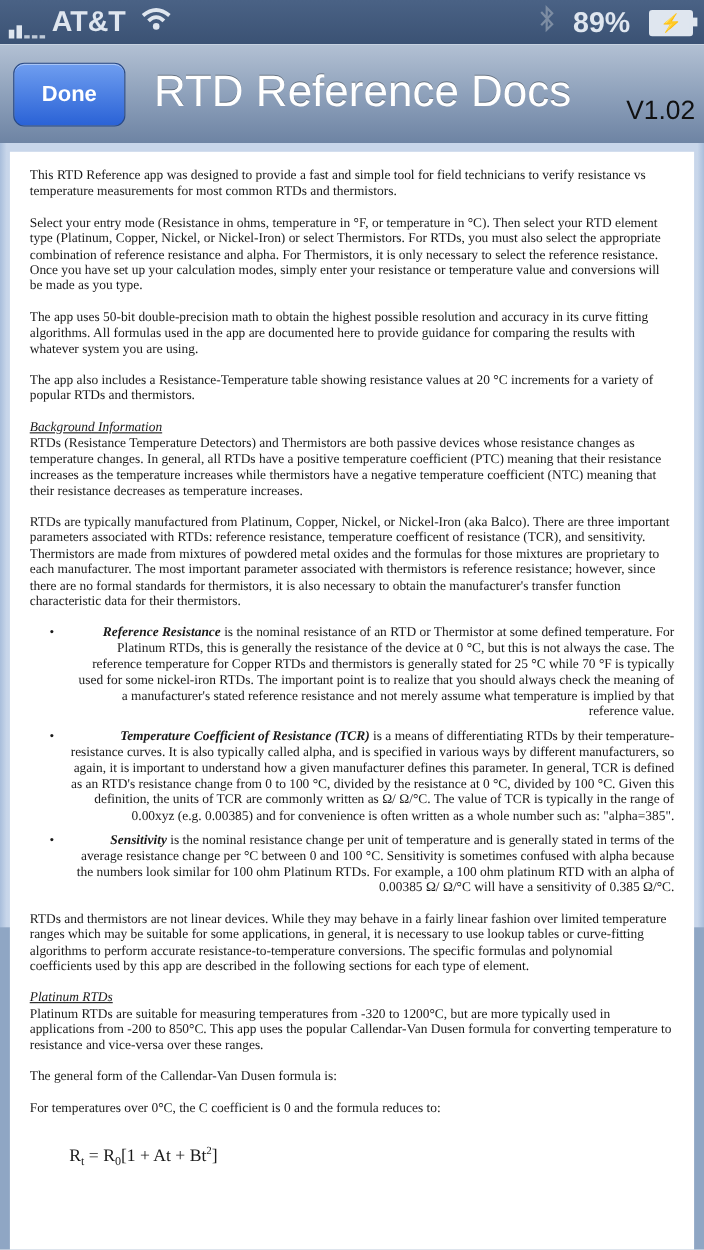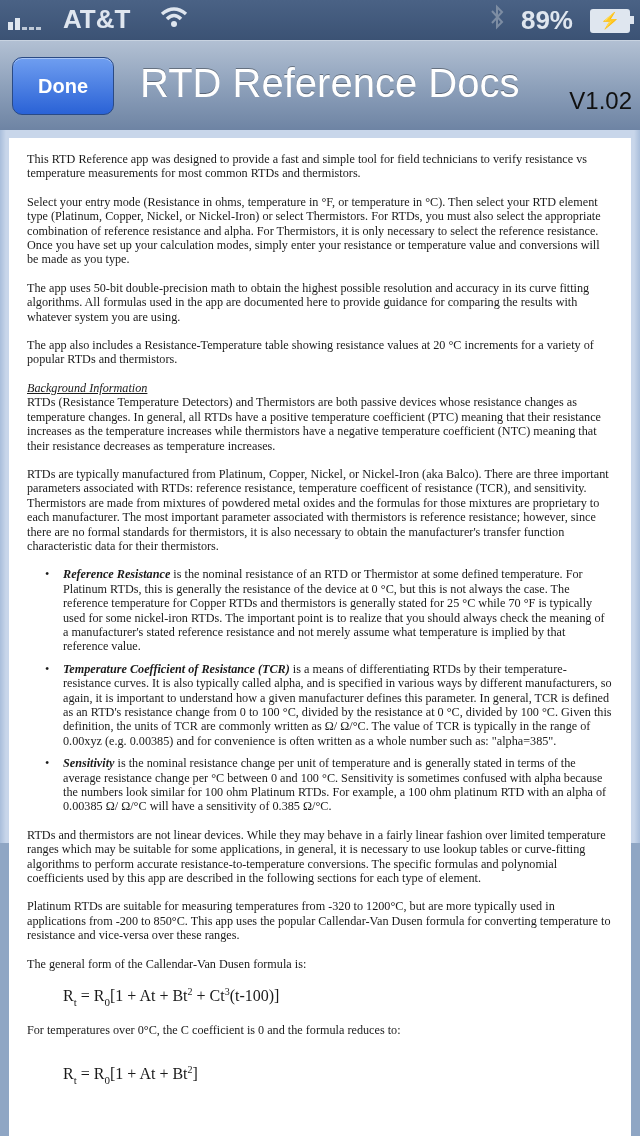--- a/index.html
+++ b/index.html
@@ -1,36 +1,36 @@
 <!DOCTYPE html>
 <html><head>
 <meta charset="utf-8">
 <style>
   html, body { margin:0; padding:0; }
   body { width:640px; height:1136px; overflow:hidden; background:#8fa6c4; font-family:"Liberation Sans", sans-serif; position:relative; }
   .status-bar { position:absolute; left:0; top:0; width:640px; height:40px; background:linear-gradient(#4a6285,#3b5274); color:#dfe6ef; font-weight:bold; font-size:26px; }
-  .status-bar .left { position:absolute; left:8px; top:4px; display:flex; align-items:flex-start; gap:22px; }
+  .status-bar .left { position:absolute; left:8px; top:4px; display:flex; align-items:flex-end; gap:6px; }
   .signal { display:flex; align-items:flex-end; gap:2px; height:22px; margin-top:4px; }
   .signal span { width:5px; background:#dfe6ef; }
   .signal span.dim { height:3px; opacity:0.8; }
   .status-bar .time { position:absolute; left:0; width:640px; text-align:center; top:4px; }
   .status-bar .right { position:absolute; right:10px; top:4px; display:flex; align-items:center; gap:17px; }
   .bt { color:#7d8da3; font-weight:normal; }
   .battery { width:34px; height:18px; border:3px solid #dfe6ef; border-radius:3px; position:relative; display:flex; align-items:center; justify-content:center; font-size:16px; color:#3b5274; background:#dfe6ef; }
   .battery:after { content:""; position:absolute; right:-7px; top:4px; width:4px; height:8px; background:#dfe6ef; }
   .nav-bar { position:absolute; left:0; top:40px; width:640px; height:90px; background:linear-gradient(#b2c0d3,#8ea1bb 50%,#6d83a3); border-top:1px solid #c8d3e1; }
   .done-btn { position:absolute; left:12px; top:16px; width:100px; height:56px; border-radius:10px; background:linear-gradient(#6f9ef0,#2a62d6); border:1px solid #2a4a85; color:#fff; font-weight:bold; font-size:20px; display:flex; align-items:center; justify-content:center; box-shadow: inset 0 1px 0 rgba(255,255,255,0.4); }
   .nav-title { position:absolute; left:140px; top:20px; font-size:40px; color:#fff; text-shadow:0 -1px 0 rgba(0,0,0,0.35); }
   .version { position:absolute; right:8px; top:46px; font-size:24px; color:#111; }
   .doc-frame { position:absolute; left:0; top:130px; width:640px; height:713px; background:linear-gradient(90deg,#a9bedb,#c8d6ea 6px,#c8d6ea 634px,#a9bedb); }
   .page { position:absolute; left:9px; top:8px; width:622px; height:1010px; background:#fff; font-family:"Liberation Serif", serif; font-size:12.2px; line-height:14.4px; color:#1a1a1a; }
   .content { padding:14px 18px 0 18px; }
   p { margin:0 0 14px 0; }
   .heading { font-weight:normal; font-style:italic; text-decoration:underline; }
-  ul { margin:0 0 14px 0; padding-left:36px; list-style:none; }
+  ul { margin:0 0 14px 0; padding-left:36px; list-style:none;text-align:right; }
   li { position:relative; margin-bottom:8px; }
   li:before { content:"•"; position:absolute; left:-18px; }
   .term { font-weight:bold; font-style:italic; }
   .formula { font-size:16px; margin:14px 0 14px 36px; }
   .formula sub { font-size:11px; }
   .formula sup { font-size:10px; }
 </style>
 </head>
 <body>
 
@@ -82,23 +82,23 @@
       <p>RTDs are typically manufactured from Platinum, Copper, Nickel, or Nickel-Iron (aka Balco). There are three important parameters associated with RTDs: reference resistance, temperature coefficent of resistance (TCR), and sensitivity. Thermistors are made from mixtures of powdered metal oxides and the formulas for those mixtures are proprietary to each manufacturer. The most important parameter associated with thermistors is reference resistance; however, since there are no formal standards for thermistors, it is also necessary to obtain the manufacturer's transfer function characteristic data for their thermistors.</p>
 
       <ul>
         <li><span class="term">Reference Resistance</span><span> is the nominal resistance of an RTD or Thermistor at some defined temperature. For Platinum RTDs, this is generally the resistance of the device at 0 °C, but this is not always the case. The reference temperature for Copper RTDs and thermistors is generally stated for 25 °C while 70 °F is typically used for some nickel-iron RTDs. The important point is to realize that you should always check the meaning of a manufacturer's stated reference resistance and not merely assume what temperature is implied by that reference value.</span></li>
         <li><span class="term">Temperature Coefficient of Resistance (TCR)</span><span> is a means of differentiating RTDs by their temperature-resistance curves. It is also typically called alpha, and is specified in various ways by different manufacturers, so again, it is important to understand how a given manufacturer defines this parameter. In general, TCR is defined as an RTD's resistance change from 0 to 100 °C, divided by the resistance at 0 °C, divided by 100 °C. Given this definition, the units of TCR are commonly written as Ω/ Ω/°C. The value of TCR is typically in the range of 0.00xyz (e.g. 0.00385) and for convenience is often written as a whole number such as: "alpha=385".</span></li>
         <li><span class="term">Sensitivity</span><span> is the nominal resistance change per unit of temperature and is generally stated in terms of the average resistance change per °C between 0 and 100 °C. Sensitivity is sometimes confused with alpha because the numbers look similar for 100 ohm Platinum RTDs. For example, a 100 ohm platinum RTD with an alpha of 0.00385 Ω/ Ω/°C will have a sensitivity of 0.385 Ω/°C.</span></li>
       </ul>
 
       <p>RTDs and thermistors are not linear devices. While they may behave in a fairly linear fashion over limited temperature ranges which may be suitable for some applications, in general, it is necessary to use lookup tables or curve-fitting algorithms to perform accurate resistance-to-temperature conversions. The specific formulas and polynomial coefficients used by this app are described in the following sections for each type of element.</p>
 
+      <div class="heading">Platinum RTDs</div>
       <p>Platinum RTDs are suitable for measuring temperatures from -320 to 1200°C, but are more typically used in applications from -200 to 850°C. This app uses the popular Callendar-Van Dusen formula for converting temperature to resistance and vice-versa over these ranges.</p>
       <p>The general form of the Callendar-Van Dusen formula is:</p>
 
-      <div class="formula"><span>R</span><sub>t</sub><span> = R</span><sub>0</sub><span>[1 + At + Bt</span><sup>2</sup><span> + Ct</span><sup>3</sup><span>(t-100)]</span></div>
 
       <p style="margin-bottom:26px">For temperatures over 0°C, the C coefficient is 0 and the formula reduces to:</p>
 
       <div class="formula"><span>R</span><sub>t</sub><span> = R</span><sub>0</sub><span>[1 + At + Bt</span><sup>2</sup><span>]</span></div>
     </div>
   </div>
 </div>
 
 </body></html>

